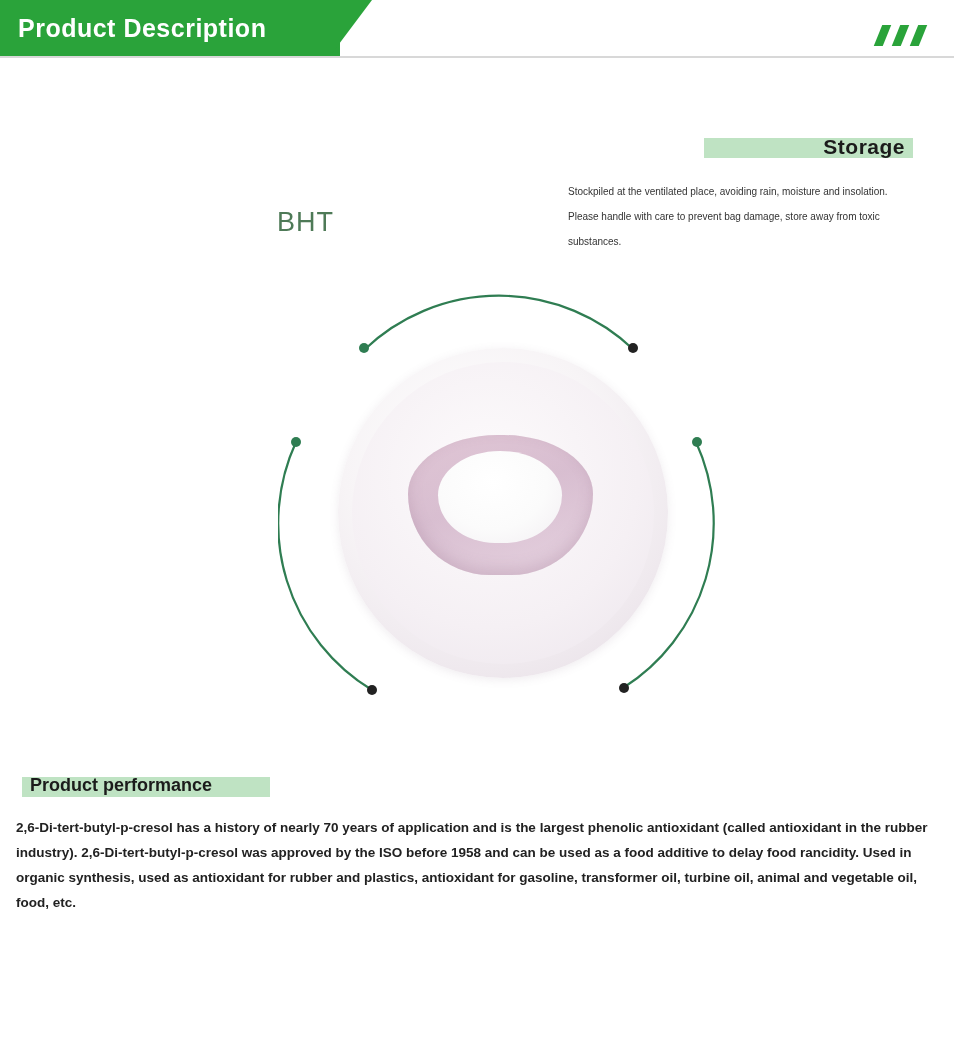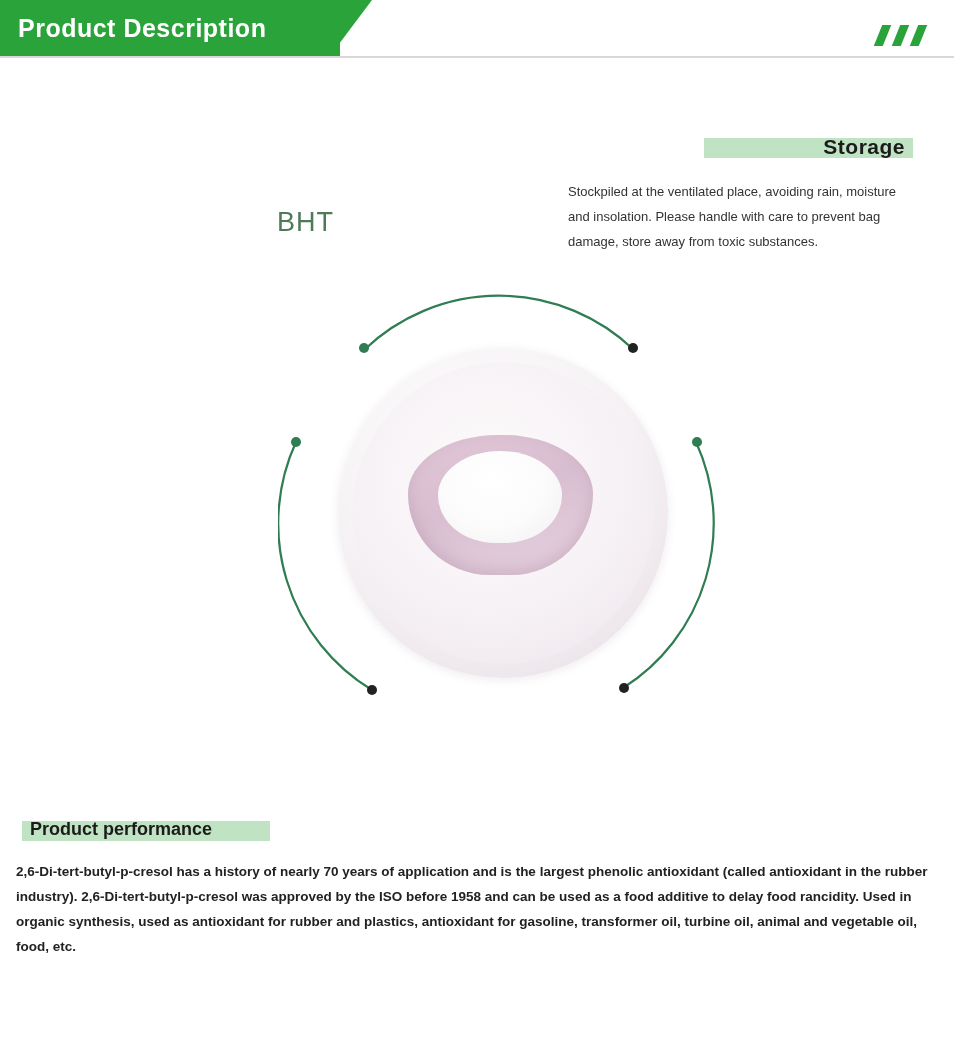--- a/index.html
+++ b/index.html
@@ -102,21 +102,21 @@
     position: absolute;
     top: 0px;
     right: 8px;
     font-size: 21px;
     font-weight: bold;
     color: #1b1b1b;
     letter-spacing: 0.5px;
   }
   .storage-text {
     margin-top: 14px;
-    font-size: 13px;
+    font-size: 10px;
     line-height: 25px;
     color: #333333;
     width: 345px;
   }
 
   
   .bht-label {
     position: absolute;
     top: 207px;
     left: 277px;
@@ -191,21 +191,20 @@
   
   .perf-block {
     position: absolute;
     top: 775px;
     left: 16px;
     width: 925px;
   }
   .perf-head {
     position: relative;
     height: 28px;
-    margin-top: 44px;
   }
   .perf-head-bg {
     position: absolute;
     top: 2px;
     left: 6px;
     width: 248px;
     height: 20px;
     background: #bfe3c3;
   }
   .perf-title {

